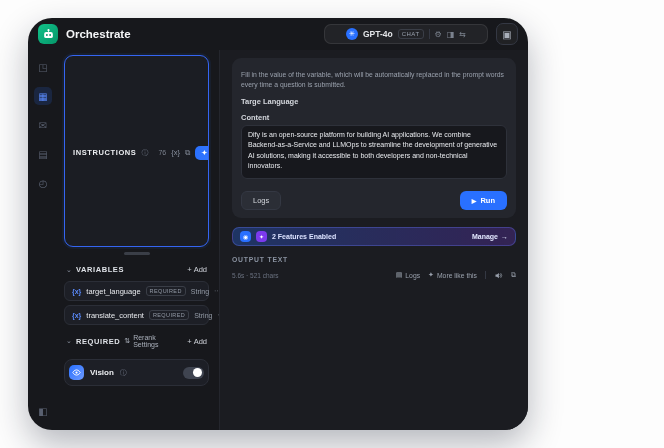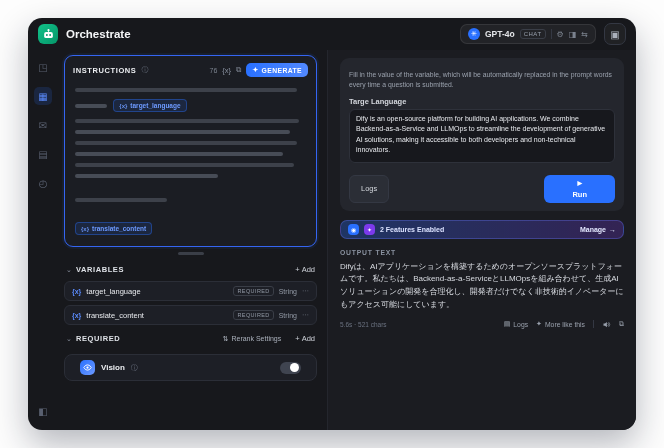--- a/index.html
+++ b/index.html
@@ -1,28 +1,28 @@
 <!DOCTYPE html>
 <html style="--color-accent: #2970ff; --color-brand_green: #059669; --color-panel: #1b1c21; --color-window: #17181c;"><head>
 <meta charset="utf-8">
 <style>
   html,body{margin:0;padding:0;background:#ffffff;}
   .page{position:relative;width:664px;height:448px;background:#fdfdfd;overflow:hidden;
         font-family:"Liberation Sans","DejaVu Sans",sans-serif;-webkit-font-smoothing:antialiased;}
-  .window{position:absolute;left:28px;top:18px;width:608px;height:412px;background:#17181c;
-          border-radius:14px;box-shadow:0 14px 34px rgba(15,23,42,.30);overflow:hidden;
+  .window{position:absolute;left:28px;top:18px;width:500px;height:412px;background:#17181c;
+          border-radius:24px;box-shadow:0 14px 34px rgba(15,23,42,.30);overflow:hidden;
           display:flex;flex-direction:column;}
   
   .hdr{flex:0 0 32px;display:flex;align-items:center;gap:8px;padding:0 10px;}
   .app-logo{width:20px;height:20px;border-radius:6px;background:linear-gradient(135deg,#12c28a,#059669);
             display:flex;align-items:center;justify-content:center;}
   .title{font-size:11.5px;font-weight:700;color:#f5f6f8;}
   .spacer{flex:1;}
   .model-pill{display:flex;align-items:center;gap:5px;background:rgba(255,255,255,.05);
-              border:1px solid rgba(255,255,255,.09);border-radius:7px;padding:3px 7px;
+              border:1px solid rgba(255,255,255,.09);border-radius:7px;padding:3px 21px;
               font-size:9px;color:#e3e5e8;cursor:pointer;}
   .provider-ic{width:12px;height:12px;border-radius:50%;background:var(--color-accent,#2970ff);
                color:#fff;font-size:7px;display:flex;align-items:center;justify-content:center;}
   .model-name{font-weight:600;font-size:8.5px;}
   .chat-badge{font-size:6px;color:#98a0ac;border:1px solid #3a3e47;border-radius:3px;
               padding:1px 3px;letter-spacing:.5px;}
   .pill-sep{width:1px;height:10px;background:#343843;}
   .mini-ic{font-size:8px;color:#7b828e;}
   .publish{display:flex;align-items:center;gap:4px;background:var(--color-accent,#2970ff);color:#fff;
            font-size:9px;font-weight:700;border:none;border-radius:7px;padding:5px 9px;cursor:pointer;}
@@ -33,21 +33,21 @@
   
   .main{flex:1;display:flex;min-height:0;}
   .sidebar{width:30px;display:flex;flex-direction:column;align-items:center;padding:8px 0 10px;gap:11px;}
   .nav-ic{width:18px;height:18px;border-radius:5px;display:flex;align-items:center;justify-content:center;
           font-size:10px;color:#596070;cursor:pointer;}
   .nav-ic.active{background:rgba(41,112,255,.16);color:#5b8cff;}
   .nav-ic.bottom{margin-top:auto;}
   
   .left{flex:1;min-width:0;padding:5px 10px 10px 6px;display:flex;flex-direction:column;}
   .instructions{border:1px solid #3565f2;border-radius:9px;background:#1b1d23;height:190px;
-                display:flex;flex-direction:column;overflow:hidden;box-shadow:0 0 0 2px rgba(41,112,255,.08);}
+                display:flex;flex-direction:row;overflow:hidden;box-shadow:0 0 0 2px rgba(41,112,255,.08);}
   .ins-head{display:flex;align-items:center;gap:5px;padding:7px 8px 4px;}
   .ins-title{font-size:7.5px;font-weight:700;letter-spacing:.6px;color:#eceef1;}
   .info-ic{font-size:7px;color:#6b7280;}
   .count{font-size:7px;color:#7b828e;}
   .tool-ic{font-size:7.5px;color:#8a92a0;cursor:pointer;}
   .gen-btn{display:flex;align-items:center;gap:3px;background:linear-gradient(92deg,#2970ff,#5289ff);
            color:#fff;font-size:6.8px;font-weight:700;border-radius:5px;padding:3px 6px;
            letter-spacing:.4px;border:none;cursor:pointer;}
   .ins-body{padding:7px 10px;display:flex;flex-direction:column;gap:7px;}
   .sk{height:4px;border-radius:2px;background:#3d414a;}
@@ -66,21 +66,21 @@
   .ml-auto{margin-left:auto;}
   .rerank{display:flex;align-items:center;gap:3px;font-size:7px;color:#aab0bb;cursor:pointer;margin-right:10px;}
   .var-row{display:flex;align-items:center;gap:5px;background:#1d1f26;border:1px solid #2b2e37;
            border-radius:6px;padding:4px 7px;margin-top:4px;font-size:7.5px;color:#e8eaee;cursor:pointer;}
   .vx-badge{color:#5b8cff;font-weight:700;font-size:7px;}
   .req{margin-left:auto;font-size:5.5px;color:#939aa6;border:1px solid #3a3e47;border-radius:3px;
        padding:1px 3px;letter-spacing:.4px;}
   .vtype{font-size:7px;color:#939aa6;}
   .vmenu{font-size:7px;color:#7b828e;}
   .vision-card{display:flex;align-items:center;gap:6px;background:#1d1f26;border:1px solid #2b2e37;
-               border-radius:8px;padding:5px 15px;margin-top:8px;}
+               border-radius:8px;padding:5px 4px;margin-top:8px;}
   .vision-ic{width:15px;height:15px;border-radius:5px;background:linear-gradient(135deg,#2970ff,#6d9aff);
              display:flex;align-items:center;justify-content:center;}
   .vision-label{font-size:8px;font-weight:700;color:#eceef1;}
   .toggle{margin-left:auto;width:21px;height:12px;border-radius:7px;background:#3f4450;position:relative;cursor:pointer;}
   .knob{position:absolute;right:2px;top:1.5px;width:9px;height:9px;border-radius:50%;background:#fff;}
   
   .right{width:284px;flex:0 0 284px;border-left:1px solid #24262d;background:#1b1c21;
          padding:8px 12px 10px;display:flex;flex-direction:column;min-width:0;}
   .dbg-head{display:flex;align-items:center;margin-bottom:7px;}
   .dbg-title{font-size:8px;font-weight:700;letter-spacing:.6px;color:#f0f1f4;}
@@ -90,21 +90,21 @@
   .if-title{font-size:7.5px;font-weight:700;letter-spacing:.5px;color:#e8eaee;}
   .if-desc{font-size:6.8px;color:#9aa1ad;line-height:1.45;margin-top:4px;}
   .f-label{font-size:7.5px;color:#d4d7dd;font-weight:600;margin-top:7px;}
   .f-input{margin-top:3px;width:100%;box-sizing:border-box;background:#17181d;border:1px solid #2e313a;
            border-radius:6px;color:#e8eaee;font-size:7.5px;padding:4px 6px;font-family:inherit;outline:none;}
   textarea.f-input{height:54px;resize:none;line-height:1.5;font-size:7px;}
   .btn-row{display:flex;justify-content:space-between;margin-top:8px;}
   .clear-btn{background:#2b2e36;color:#d4d7dd;font-size:7.5px;border-radius:6px;padding:4px 11px;
              border:1px solid #343843;cursor:pointer;}
   .run-btn{background:var(--color-accent,#2970ff);color:#fff;font-size:7.5px;font-weight:700;border-radius:6px;
-           padding:4px 28px;display:flex;gap:4px;align-items:center;border:none;cursor:pointer;flex-direction:column;}
+           padding:4px 12px;display:flex;gap:4px;align-items:center;border:none;cursor:pointer;}
   .run-btn .play{font-size:6px;}
   .features{margin-top:9px;display:flex;align-items:center;gap:5px;border-radius:7px;padding:3px 7px;
             background:linear-gradient(90deg,rgba(41,112,255,.30),rgba(124,58,237,.25));
             border:1px solid rgba(104,117,245,.35);}
   .feat-ic{width:11px;height:11px;border-radius:4px;display:flex;align-items:center;justify-content:center;
            font-size:6px;color:#fff;}
   .feat-ic.one{background:#2970ff;}
   .feat-ic.two{background:#7c3aed;}
   .feat-text{font-size:7px;color:#dbe2ff;font-weight:600;}
   .manage{margin-left:auto;display:flex;gap:3px;align-items:center;font-size:7px;color:#e3e8ff;
@@ -254,20 +254,21 @@
 
       </div>
 
       <div class="right">
 
         <div class="input-card">
           <div class="if-desc">Fill in the value of the variable, which will be automatically replaced in the prompt words every time a question is submitted.</div>
 
           <div class="f-label">Targe Language</div>
 
+          <div class="f-label">Content</div>
           <textarea class="f-input" style="">Dify is an open-source platform for building AI applications. We combine Backend-as-a-Service and LLMOps to streamline the development of generative AI solutions, making it accessible to both developers and non-technical innovators.</textarea>
 
           <div class="btn-row">
             <button class="clear-btn">Logs</button>
             <button class="run-btn">
               <span class="play">▶</span>
               <span>Run</span>
             </button>
           </div>
         </div>
@@ -276,21 +277,20 @@
           <span class="feat-ic one">◉</span>
           <span class="feat-ic two">✦</span>
           <span class="feat-text">2 Features Enabled</span>
           <div class="manage">
             <span>Manage</span>
             <span>→</span>
           </div>
         </div>
 
         <div class="out-title">OUTPUT TEXT</div>
-        <div class="out-text">Difyは、AIアプリケーションを構築するためのオープンソースプラットフォームです。私たちは、Backend-as-a-ServiceとLLMOpsを組み合わせて、生成AIソリューションの開発を合理化し、開発者だけでなく非技術的イノベーターにもアクセス可能にしています。</div>
 
         <div class="out-footer">
           <span class="meta">5.6s · 521 chars</span>
           <div class="foot-act ml-auto">
             <span class="ic">▤</span>
             <span>Logs</span>
           </div>
           <div class="foot-act">
             <span class="ic">✦</span>
             <span>More like this</span>

